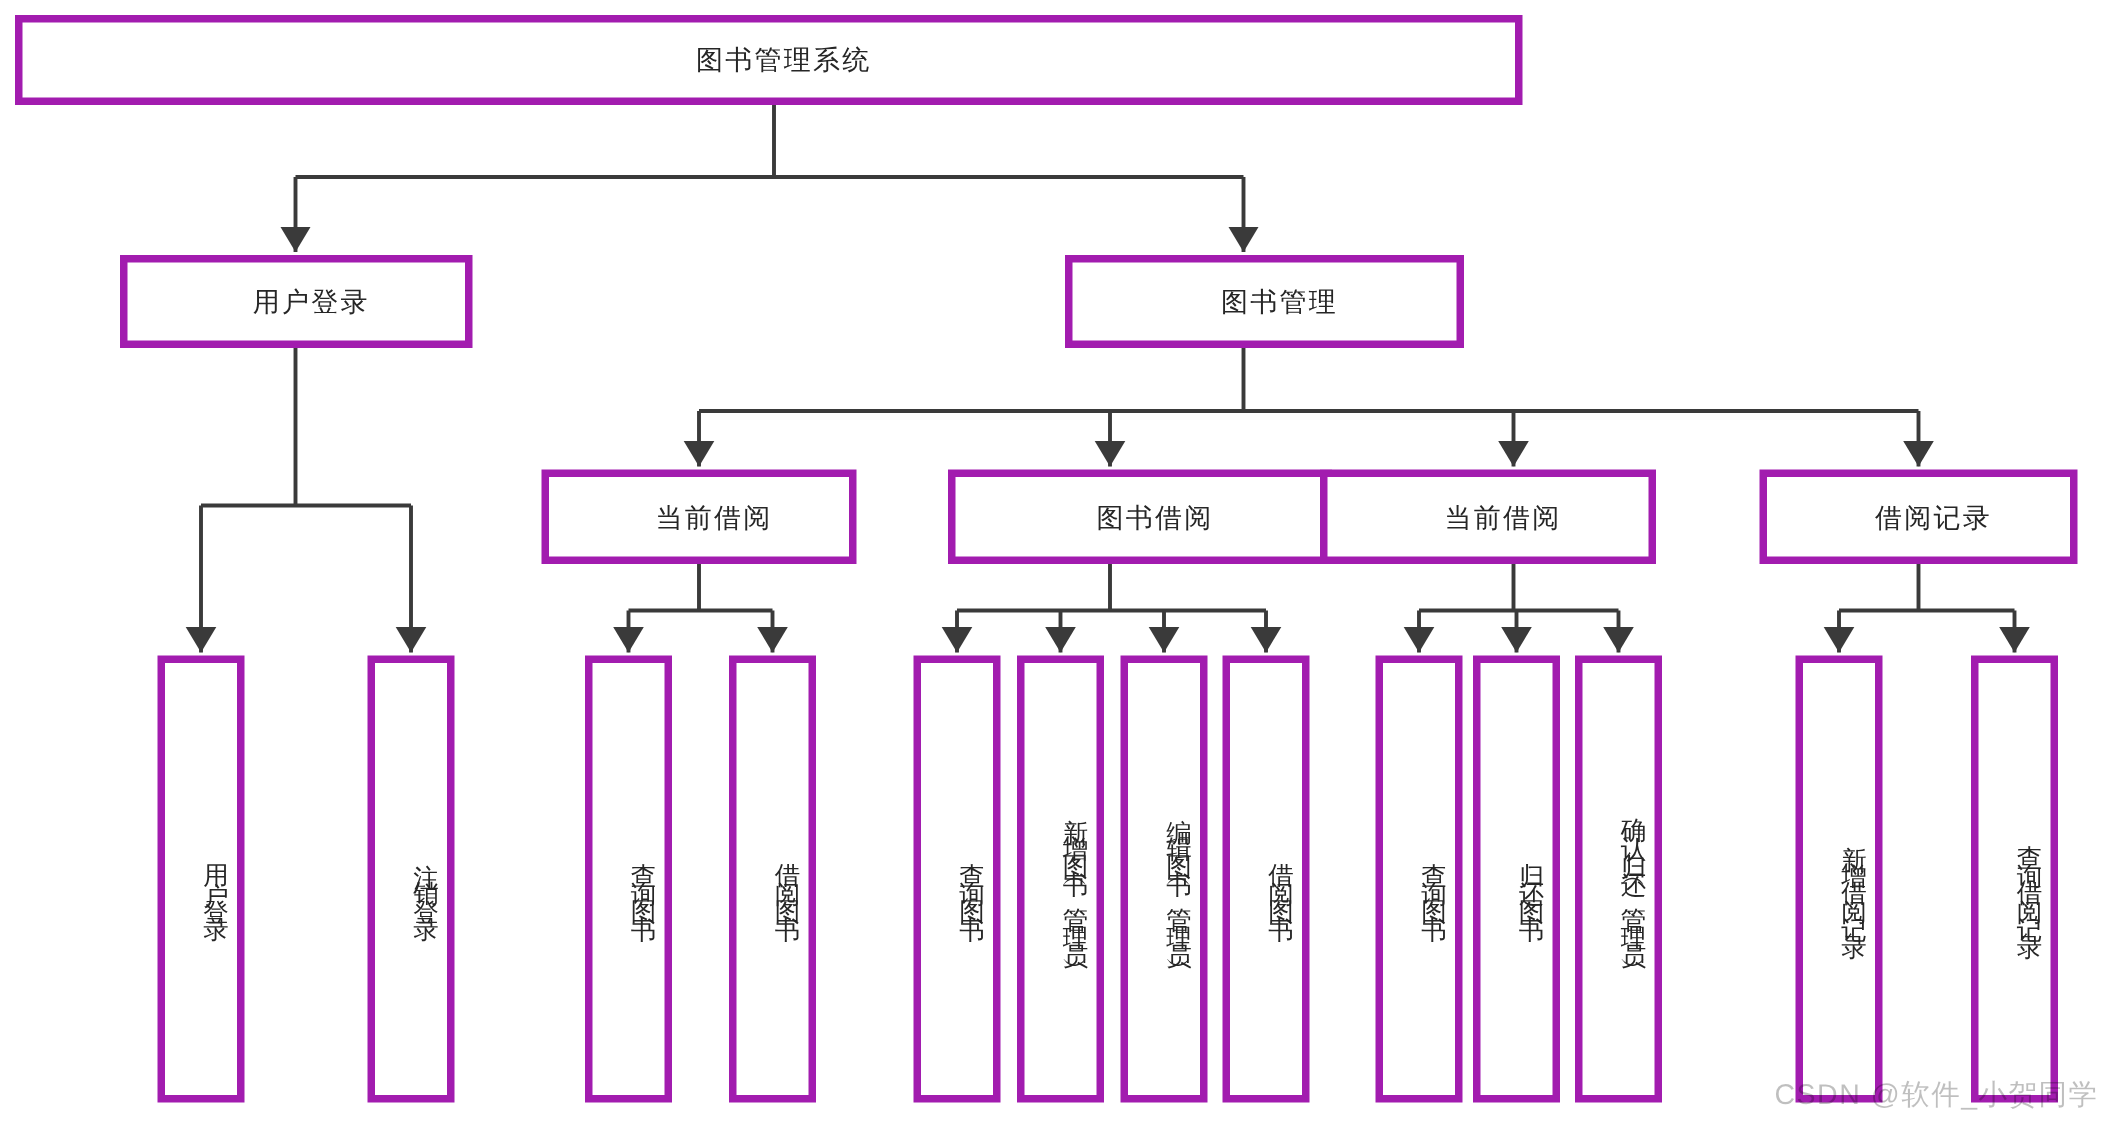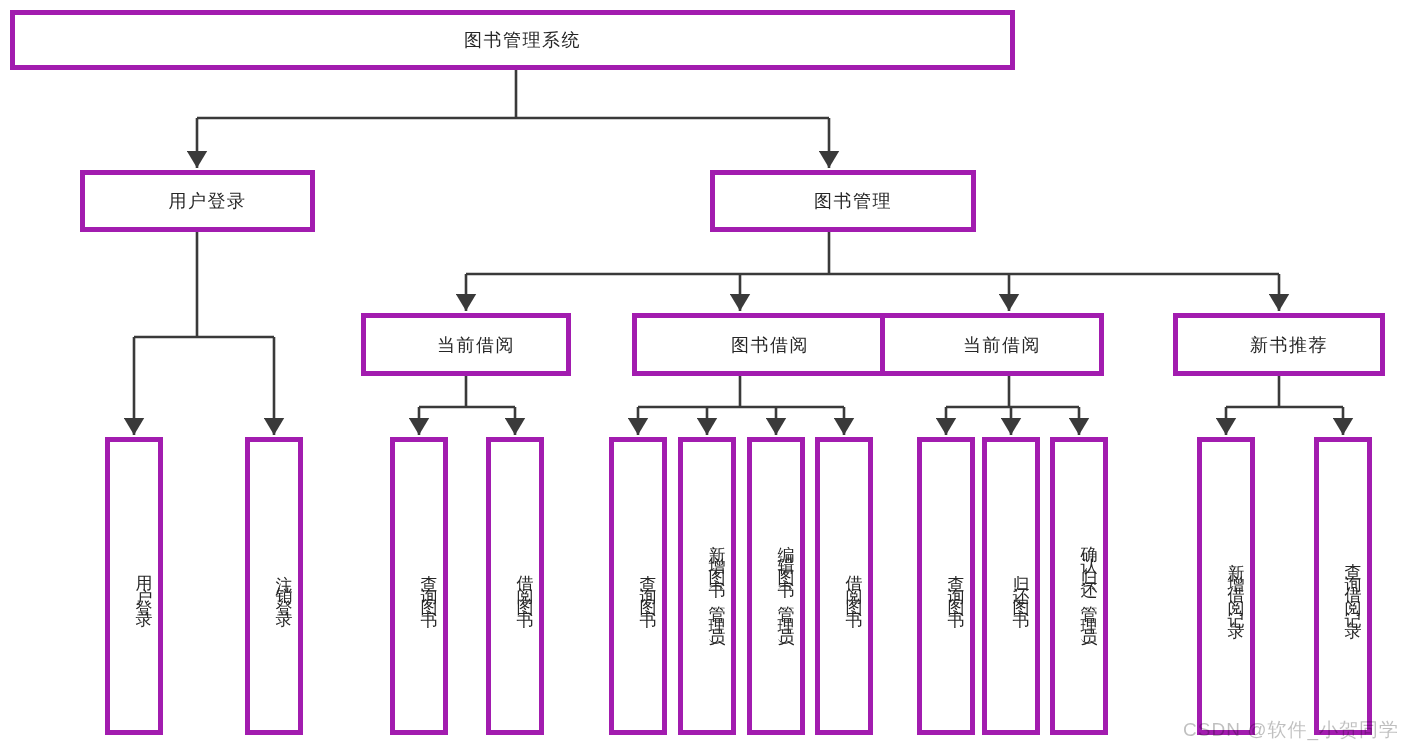--- a/index.html
+++ b/index.html
@@ -131,21 +131,21 @@
   <div class="node l3 l3-0">
     <span class="hlabel">当前借阅</span>
   </div>
   <div class="node l3 l3-1">
     <span class="hlabel">图书借阅</span>
   </div>
   <div class="node l3 l3-2">
     <span class="hlabel">当前借阅</span>
   </div>
   <div class="node l3 l3-3">
-    <span class="hlabel">新书推荐</span>
+    <span class="hlabel">借阅记录</span>
   </div>
 
   <div class="node leaf leaf-a0">
     <span class="vtext">用户登录</span>
   </div>
   <div class="node leaf leaf-a1">
     <span class="vtext">注销登录</span>
   </div>
 
   <div class="node leaf leaf-b0">

